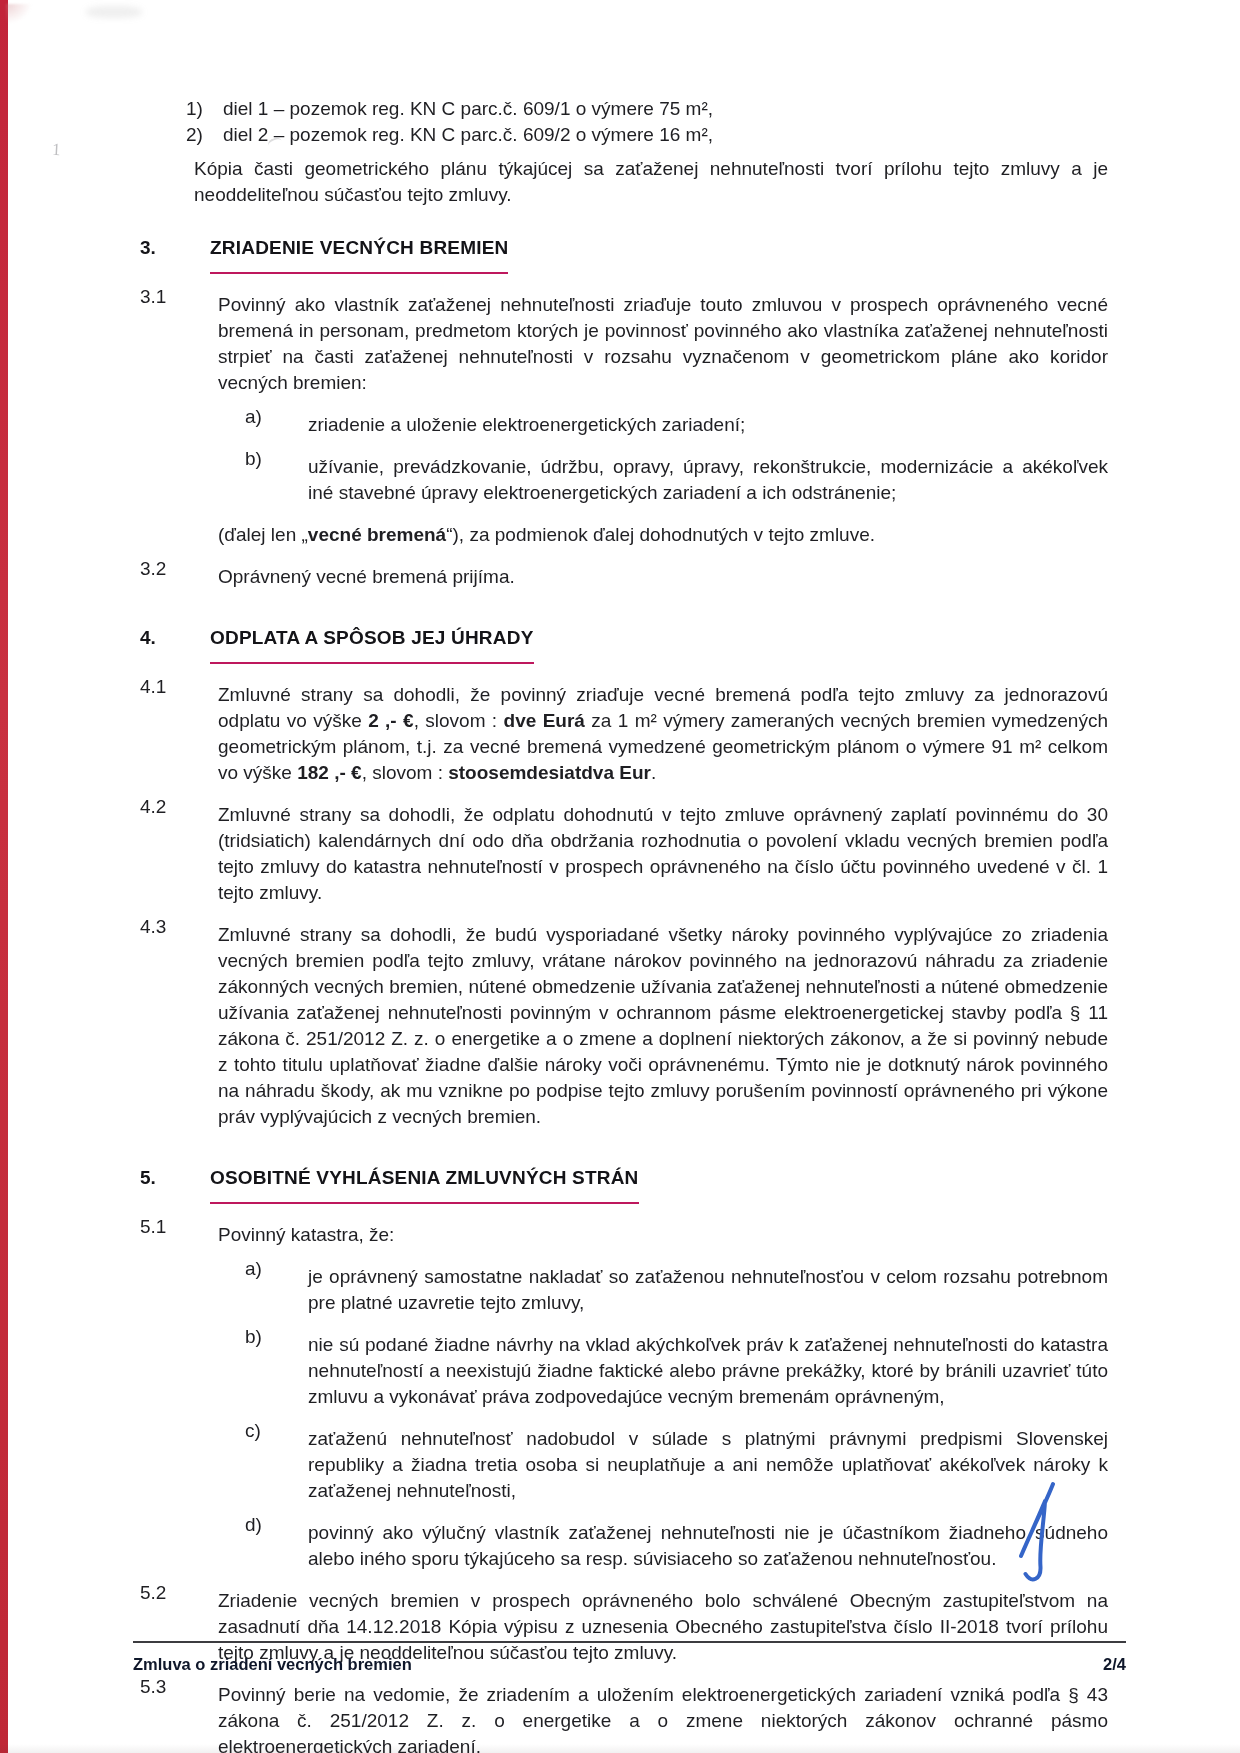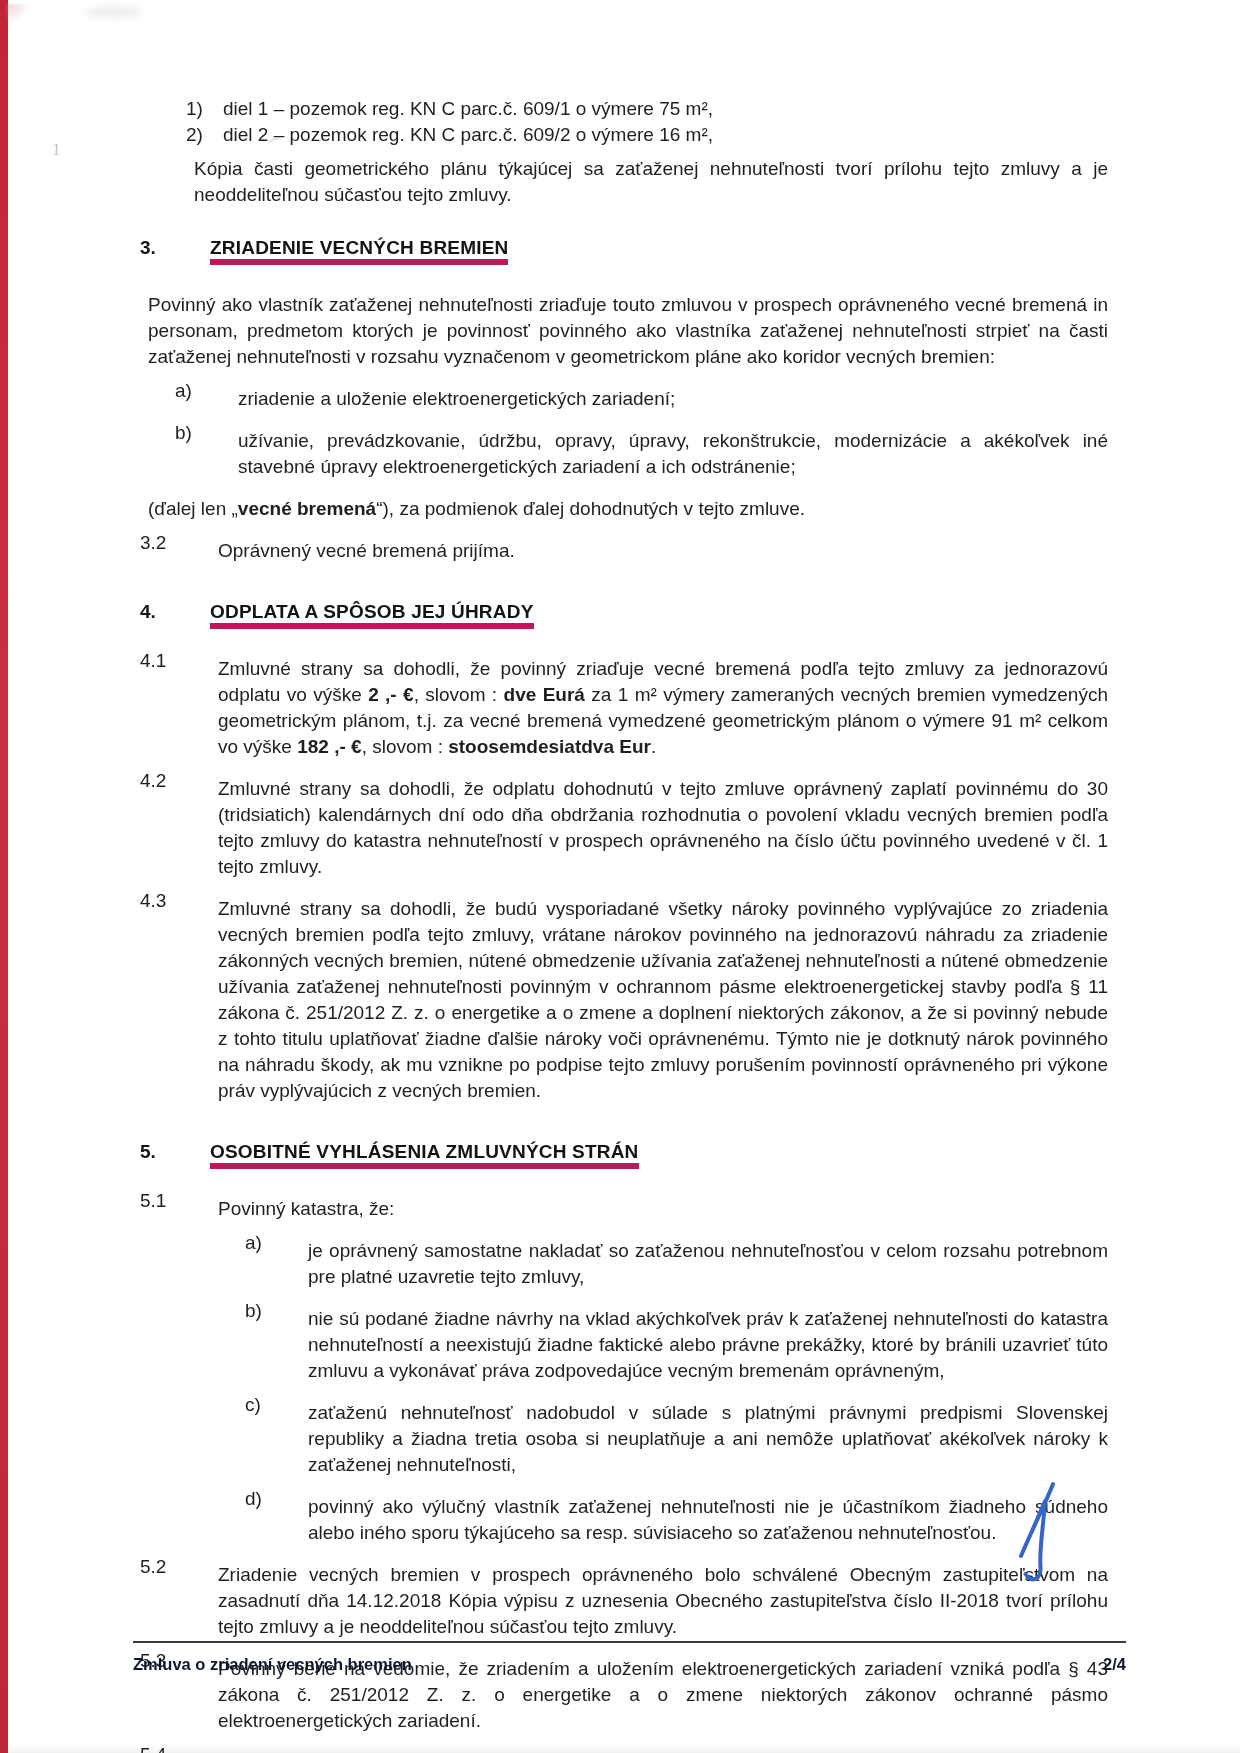--- a/index.html
+++ b/index.html
@@ -37,21 +37,21 @@
   .li{display:flex;}
   .linum{flex:0 0 37px;}
   .litext{flex:1;}
 
   .sec{margin-top:27px;}
   .headrow{display:flex;margin-bottom:23px;}
   .row{display:flex;}
   .num{flex:0 0 70px;}
   .cbody{flex:1;min-width:0;}
   .title{margin:0;font-size:19px;font-weight:bold;color:#141418;letter-spacing:.2px;}
-  .title .u{border-bottom:6px solid #be185d;padding-bottom:1px;}
+  .title .u{border-bottom:2px solid #be185d;padding-bottom:14px;}
   .hnum{font-weight:bold;color:#141418;}
 
   .subrow{display:flex;margin-left:35px;}
   .subnum{flex:0 0 55px;}
   .subtext{flex:1;min-width:0;}
 
   
   .footer{position:absolute;left:133px;top:1641px;width:993px;}
   .footer-rule{height:2px;background:#3c3c40;}
   .footer-row{display:flex;justify-content:space-between;margin-top:12px;
@@ -81,20 +81,21 @@
           <span class="litext">diel 2 – pozemok reg. KN C parc.č. 609/2 o výmere 16 m²,</span>
         </div>
         <p class="just">Kópia časti geometrického plánu týkajúcej sa zaťaženej nehnuteľnosti tvorí prílohu tejto zmluvy a je neoddeliteľnou súčasťou tejto zmluvy.</p>
       </div>
       <section class="sec">
         <div class="headrow">
           <span class="num hnum">3.</span>
           <h2 class="title"><span class="u">ZRIADENIE VECNÝCH BREMIEN</span></h2>
         </div>
         <div class="row">
+          <span class="num">3.1</span>
           <div class="cbody">
             <p class="just"><span>Povinný ako vlastník zaťaženej nehnuteľnosti zriaďuje touto zmluvou v prospech oprávneného vecné bremená in personam, predmetom ktorých je povinnosť povinného ako vlastníka zaťaženej nehnuteľnosti strpieť na časti zaťaženej nehnuteľnosti v rozsahu vyznačenom v geometrickom pláne ako koridor vecných bremien:</span></p>
             <div class="subrow">
               <span class="subnum">a)</span>
               <p class="just subtext"><span>zriadenie a uloženie elektroenergetických zariadení;</span></p>
             </div>
             <div class="subrow">
               <span class="subnum">b)</span>
               <p class="just subtext"><span>užívanie, prevádzkovanie, údržbu, opravy, úpravy, rekonštrukcie, modernizácie a akékoľvek iné stavebné úpravy elektroenergetických zariadení a ich odstránenie;</span></p>
             </div>

